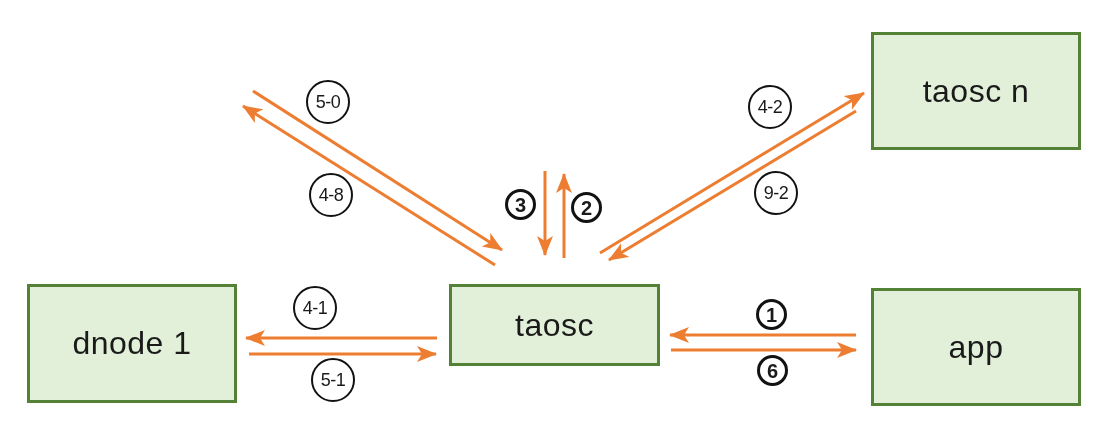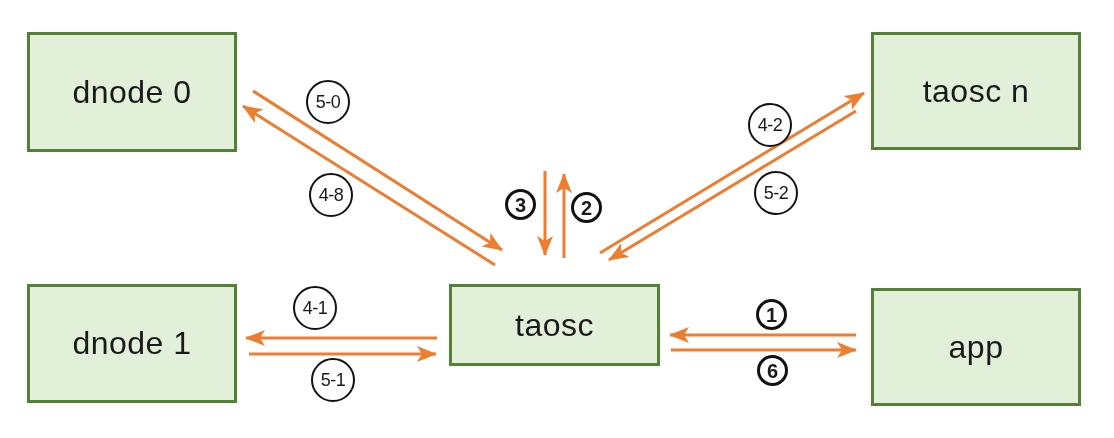--- a/index.html
+++ b/index.html
@@ -57,40 +57,37 @@
     <line x1="545" y1="171" x2="545" y2="255" marker-end="url(#ah)"></line>
     <line x1="564" y1="258" x2="564" y2="174" marker-end="url(#ah)"></line>
     <line x1="600" y1="253" x2="864" y2="93" marker-end="url(#ah)"></line>
     <line x1="856" y1="111" x2="609" y2="260" marker-end="url(#ah)"></line>
     <line x1="437" y1="338" x2="246" y2="338" marker-end="url(#ah)"></line>
     <line x1="249" y1="354" x2="436" y2="354" marker-end="url(#ah)"></line>
     <line x1="856" y1="335" x2="670" y2="335" marker-end="url(#ah)"></line>
     <line x1="671" y1="350" x2="856" y2="350" marker-end="url(#ah)"></line>
   </svg>
 
-  <div class="node" style="left:27px;top:32px;width:210px;height:120px">
-    <span class="node-label">dnode 0</span>
-  </div>
   <div class="node" style="left:871px;top:32px;width:210px;height:118px">
     <span class="node-label">taosc n</span>
   </div>
   <div class="node" style="left:27px;top:284px;width:210px;height:119px">
     <span class="node-label">dnode 1</span>
   </div>
   <div class="node" style="left:449px;top:284px;width:211px;height:82px">
     <span class="node-label">taosc</span>
   </div>
   <div class="node" style="left:871px;top:288px;width:210px;height:118px">
     <span class="node-label">app</span>
   </div>
 
   <div class="edge-badge lg" style="left:306px;top:80px">5-0</div>
   <div class="edge-badge lg" style="left:309px;top:173px">4-8</div>
   <div class="edge-badge sm" style="left:505px;top:189px">3</div>
   <div class="edge-badge sm" style="left:571px;top:192px">2</div>
-  <div class="edge-badge lg" style="left:748px;top:103px">4-2</div>
-  <div class="edge-badge lg" style="left:754px;top:171px">5-2</div>
+  <div class="edge-badge lg" style="left:748px;top:85px">4-2</div>
+  <div class="edge-badge lg" style="left:754px;top:171px">9-2</div>
   <div class="edge-badge lg" style="left:293px;top:286px">4-1</div>
   <div class="edge-badge lg" style="left:311px;top:358px">5-1</div>
   <div class="edge-badge sm" style="left:756px;top:299px">1</div>
   <div class="edge-badge sm" style="left:757px;top:355px">6</div>
 
 </div>
 
 </body></html>

